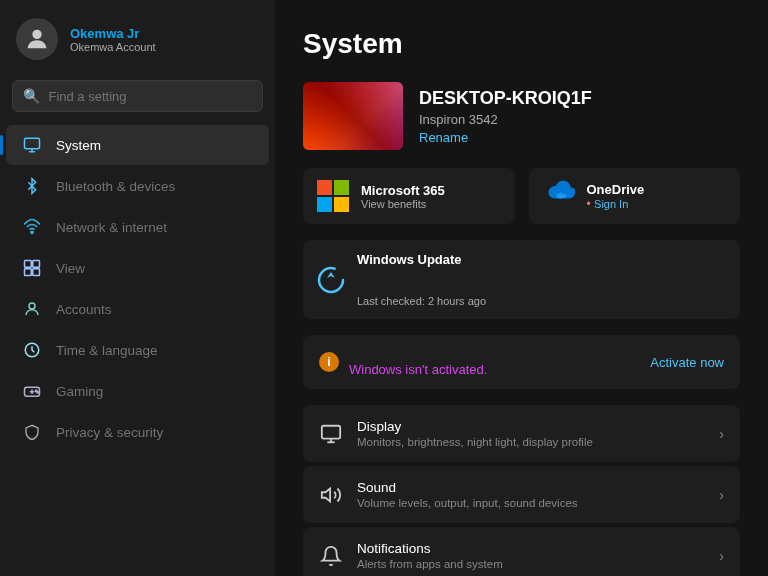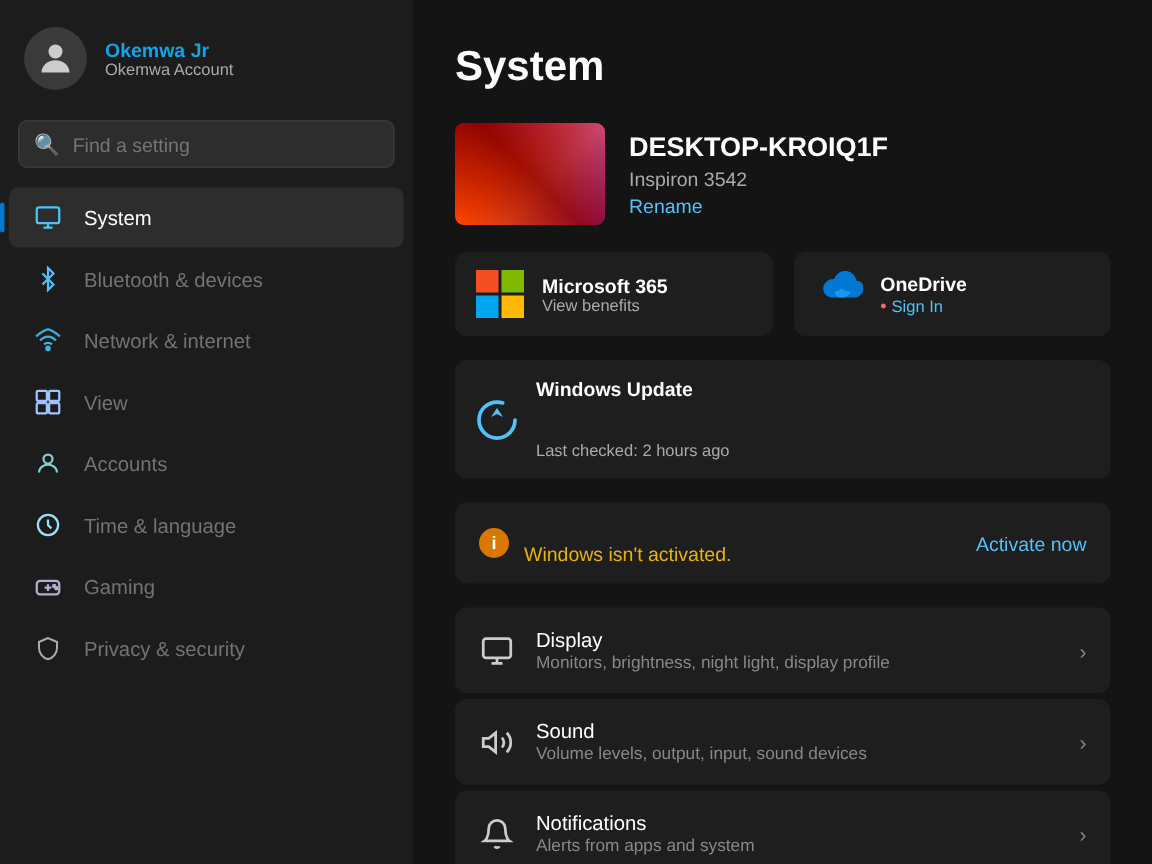--- a/index.html
+++ b/index.html
@@ -306,21 +306,21 @@
       align-items: center;
       justify-content: center;
       font-size: 12px;
       font-weight: bold;
       color: #fff;
       flex-shrink: 0;
     }
 
     .activation-text {
       font-size: 13px;
-      color: #eab308;
+      color: #d946ef;
       margin-top: 15px;
     }
 
     .activate-link {
       font-size: 13px;
       color: #4fc3f7;
       cursor: pointer;
       text-decoration: none;
       font-weight: 500;
     }

